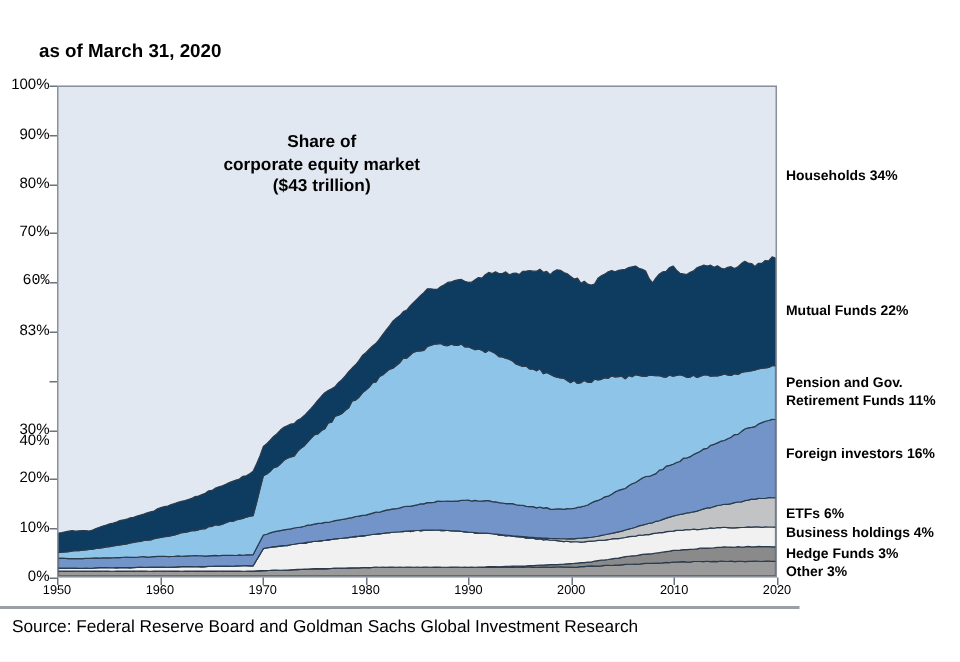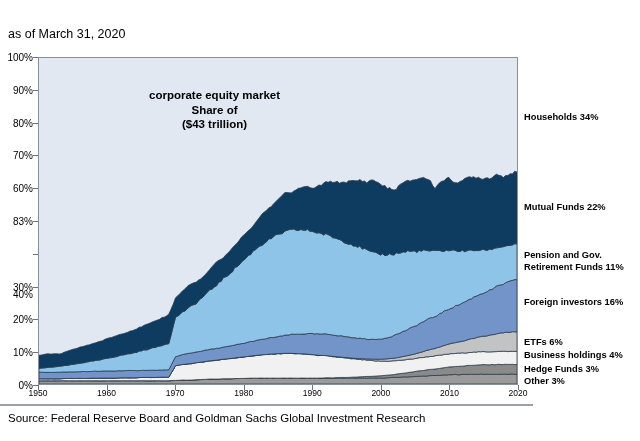--- a/index.html
+++ b/index.html
@@ -15,22 +15,22 @@
     position:absolute;inset:0;
     background:#ffffff;
   }
   .title{
     position:absolute;left:8px;top:6px;
     font-size:14.5px;font-weight:bold;
     letter-spacing:-0.1px;
     white-space:nowrap;
   }
   .subtitle{
-    position:absolute;left:8px;top:27px;
-    font-size:12.5px;font-weight:normal;
+    position:absolute;left:26px;top:27px;
+    font-size:12.5px;font-weight:bold;
     white-space:nowrap;
   }
   
   #chart-area{
     position:absolute;
     left:38px;top:57px;
     width:480px;height:328px;
     background:#e2e8f2;
     border:1px solid #8a9099;
     box-sizing:border-box;
@@ -102,21 +102,21 @@
       <div class="y-tick-label" style="top: 352.2px;">10%</div>
       <div class="y-tick-mark" style="top: 352.2px;"></div>
       <div class="y-tick-label" style="top: 319.4px;">20%</div>
       <div class="y-tick-mark" style="top: 319.4px;"></div>
       <div class="y-tick-label" style="top: 286.6px; margin-left: 40px;">30%</div>
       <div class="y-tick-mark" style="top: 286.6px;"></div>
       <div class="y-tick-label" style="top: 253.8px; margin-top: 40px;">40%</div>
       <div class="y-tick-mark" style="top: 253.8px;"></div>
       <div class="y-tick-label" style="top: 221px;">83%</div>
       <div class="y-tick-mark" style="top: 221px;"></div>
-      <div class="y-tick-label" style="top: 188.2px;">60%</div>
+      <div class="y-tick-label" style="top: 188.2px; font-family: Liberation Mono, monospace;">60%</div>
       <div class="y-tick-mark" style="top: 188.2px;"></div>
       <div class="y-tick-label" style="top: 155.4px;">70%</div>
       <div class="y-tick-mark" style="top: 155.4px;"></div>
       <div class="y-tick-label" style="top: 122.6px;">80%</div>
       <div class="y-tick-mark" style="top: 122.6px;"></div>
       <div class="y-tick-label" style="top: 89.8px;">90%</div>
       <div class="y-tick-mark" style="top: 89.8px;"></div>
       <div class="y-tick-label" style="top: 57px;">100%</div>
       <div class="y-tick-mark" style="top: 57px;"></div>
     </div>
@@ -146,22 +146,22 @@
       <div class="x-tick-mark" style="left: 312.286px;"></div>
       <div class="x-tick-label" style="left: 380.857px;">2000</div>
       <div class="x-tick-mark" style="left: 380.857px;"></div>
       <div class="x-tick-label" style="left: 449.429px;">2010</div>
       <div class="x-tick-mark" style="left: 449.429px;"></div>
       <div class="x-tick-label" style="left: 518px;">2020</div>
       <div class="x-tick-mark" style="left: 518px;"></div>
     </div>
 
   <div class="annotation">
+    <div>Share of</div>
     <div>corporate equity market</div>
-    <div>Share of</div>
     <div>($43 trillion)</div>
   </div>
 
   <div class="series-label" style="top:112px">Households 34%</div>
   <div class="series-label" style="top:202px">Mutual Funds 22%</div>
   <div class="series-label" style="top:250px">
     <div>Pension and Gov.</div>
     <div>Retirement Funds 11%</div>
   </div>
   <div class="series-label" style="top:297px">Foreign investors 16%</div>

